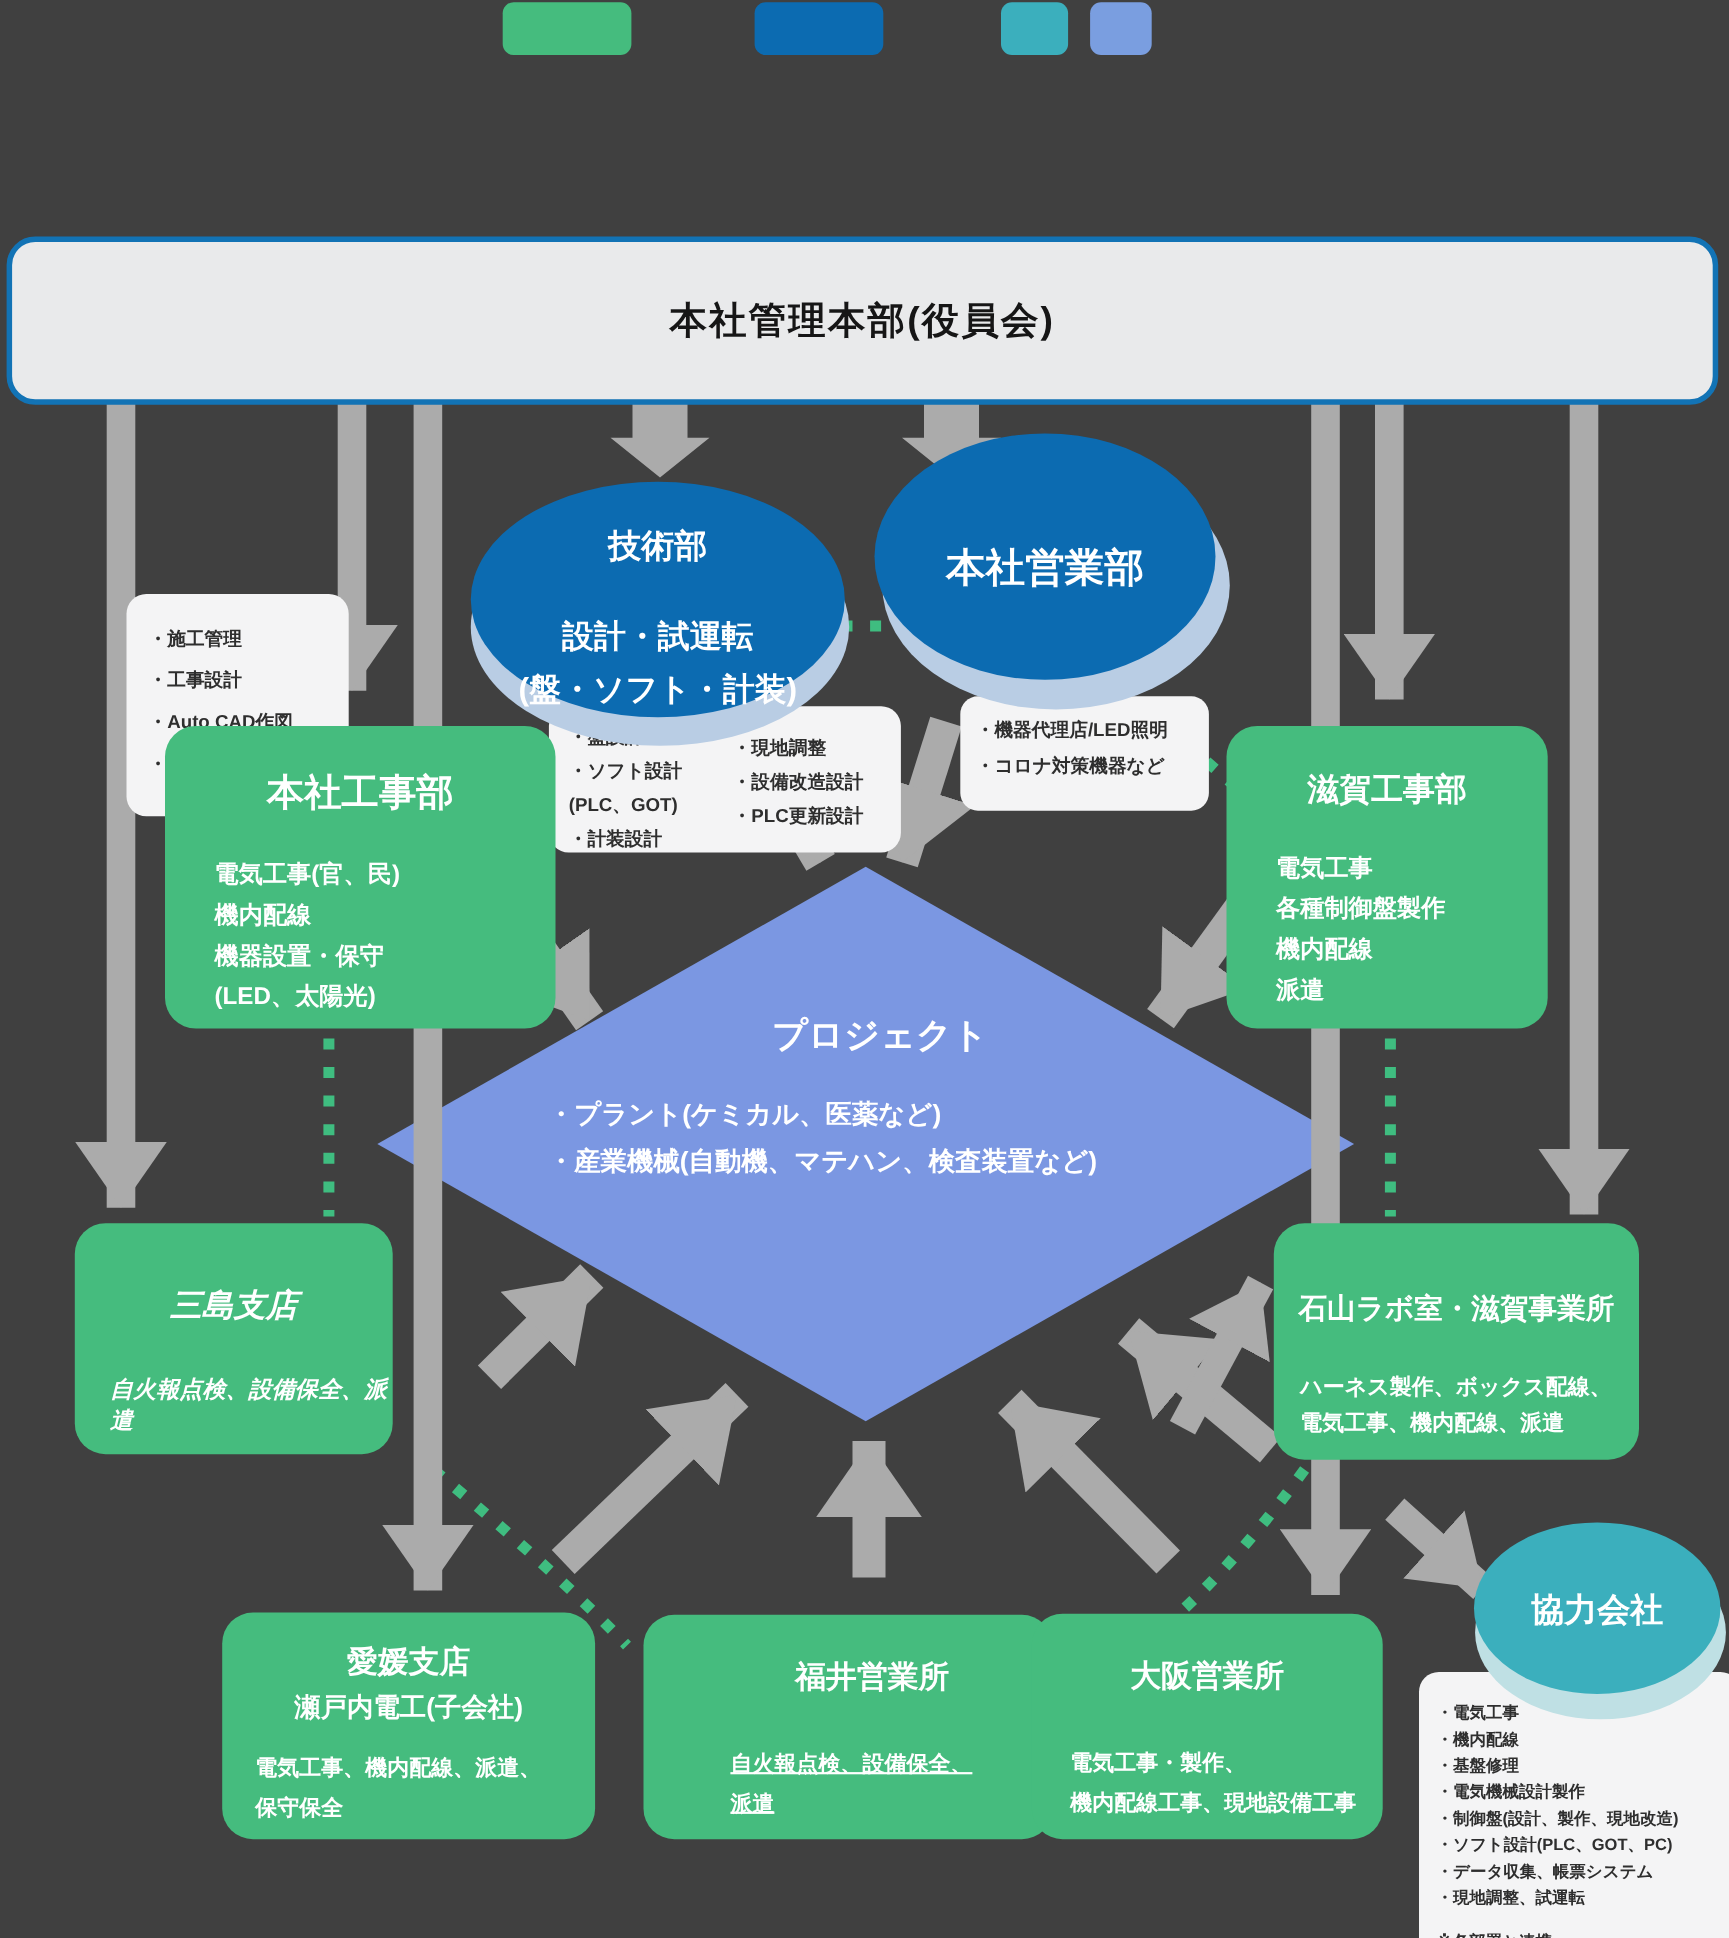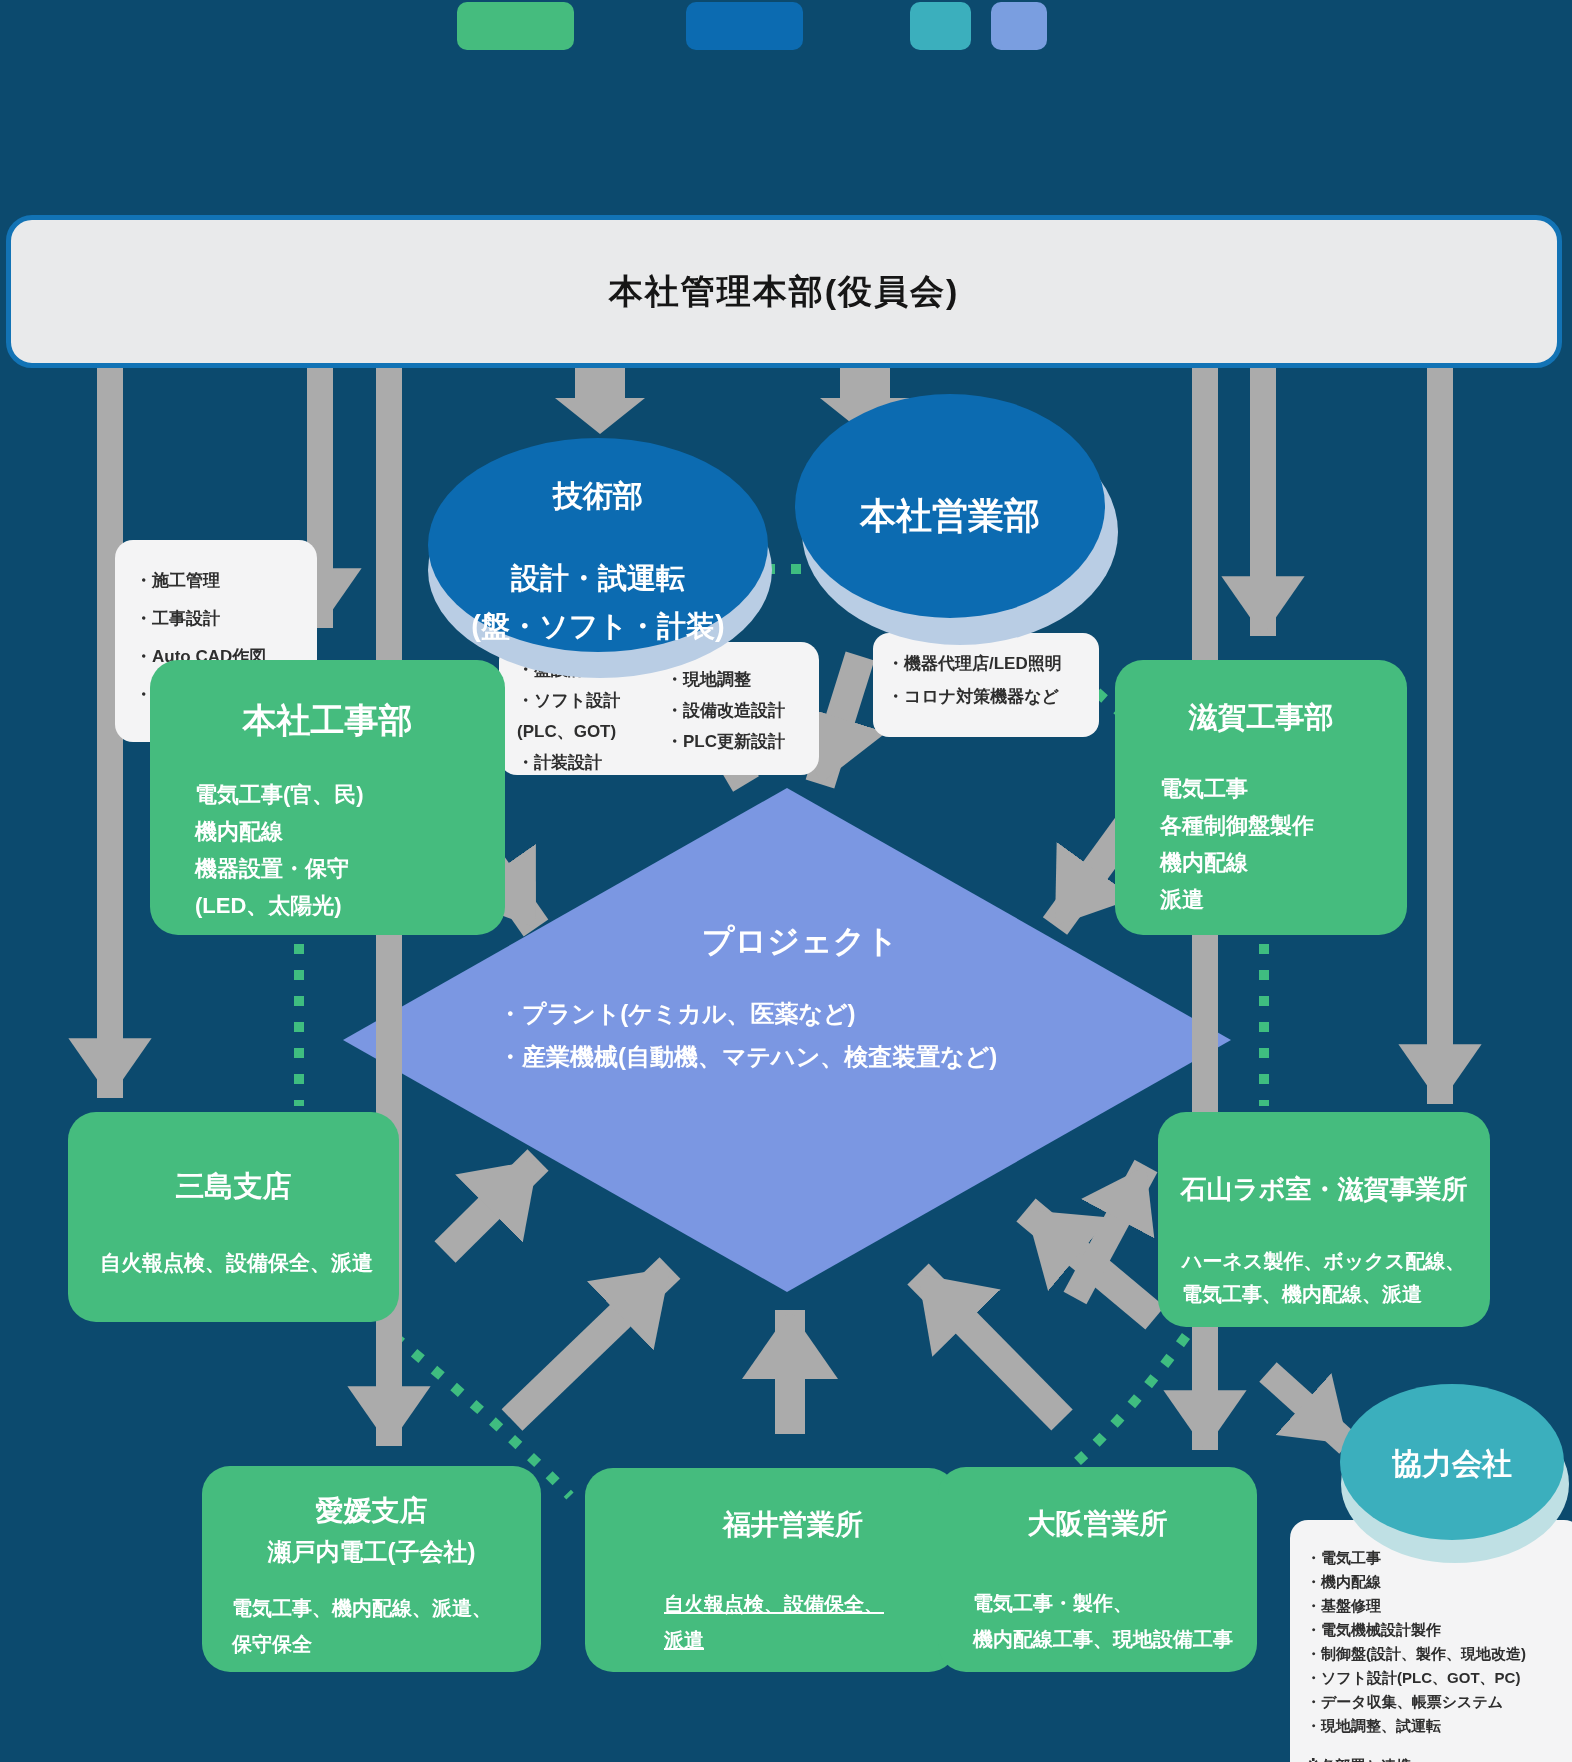--- a/index.html
+++ b/index.html
@@ -1,16 +1,16 @@
 <!DOCTYPE html>
 <html><head>
 <meta charset="utf-8">
 <style>
   html,body{margin:0;padding:0;background:#000;}
-  #canvas{position:relative;width:1572px;height:1762px;background:#0c4a6e;overflow:hidden;
+  #canvas{position:relative;width:1572px;height:1762px;background:#404040;overflow:hidden;
           font-family:"Liberation Sans","DejaVu Sans",sans-serif;}
   .abs{position:absolute;}
   .legend-sq{position:absolute;top:2px;height:48px;border-radius:10px;}
   #header-box{left:6px;top:215px;width:1546px;height:143px;background:#E9EAEB;
               border:5px solid #1273B5;border-radius:26px;z-index:2;
               display:flex;align-items:center;justify-content:center;}
   #header-box .title{font-size:34px;font-weight:bold;color:#161616;letter-spacing:2px;}
   svg.layer{position:absolute;left:0;top:0;z-index:1;}
   svg.layer-top{position:absolute;left:0;top:0;z-index:3;pointer-events:none;}
   .gbox{position:absolute;background:#45BC7E;border-radius:28px;z-index:2;color:#fff;}
@@ -129,21 +129,21 @@
   <div class="gbox" style="left:1115px;top:660px;width:292px;height:275px;">
     <div class="gtitle" style="font-size:29px;margin-top:38px;">滋賀工事部</div>
     <div style="margin:32px 0 0 45px;">
       <div class="gline" style="font-size:22px;line-height:37px;">電気工事</div>
       <div class="gline" style="font-size:22px;line-height:37px;">各種制御盤製作</div>
       <div class="gline" style="font-size:22px;line-height:37px;">機内配線</div>
       <div class="gline" style="font-size:22px;line-height:37px;">派遣</div>
     </div>
   </div>
 
-  <div class="gbox" style="left:68px;top:1112px;width:331px;height:210px;">
+  <div class="gbox" style="left:68px;top:1112px;width:289px;height:210px;font-style:italic;">
     <div class="gtitle" style="font-size:29px;margin-top:55px;">三島支店</div>
     <div class="gline" style="font-size:21px;margin:42px 0 0 32px;">自火報点検、設備保全、派遣</div>
   </div>
 
   <div class="gbox" style="left:1158px;top:1112px;width:332px;height:215px;">
     <div class="gtitle" style="font-size:26px;margin-top:60px;">石山ラボ室・滋賀事業所</div>
     <div style="margin:38px 0 0 24px;">
       <div class="gline" style="font-size:20px;line-height:33px;">ハーネス製作、ボックス配線、</div>
       <div class="gline" style="font-size:20px;line-height:33px;">電気工事、機内配線、派遣</div>
     </div>

